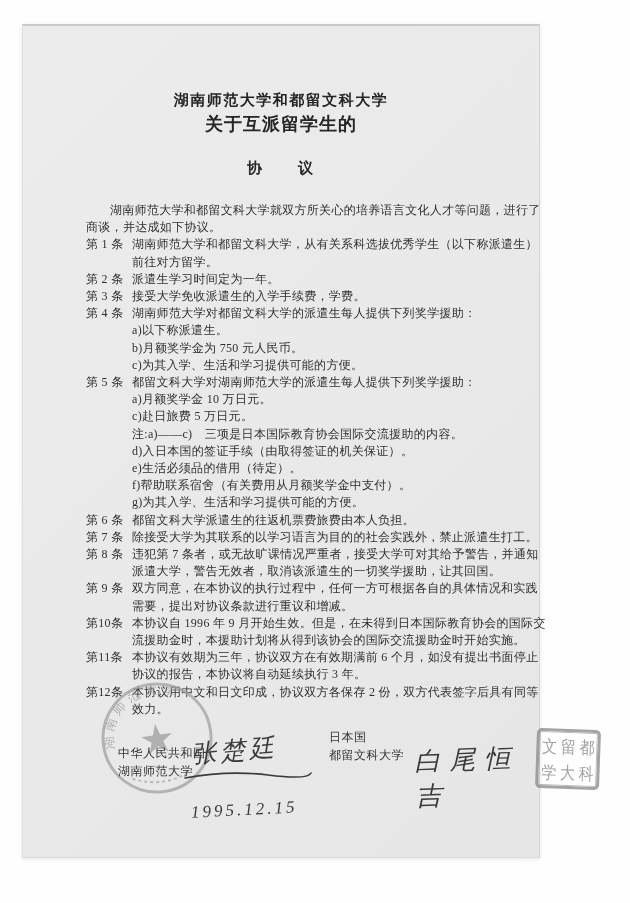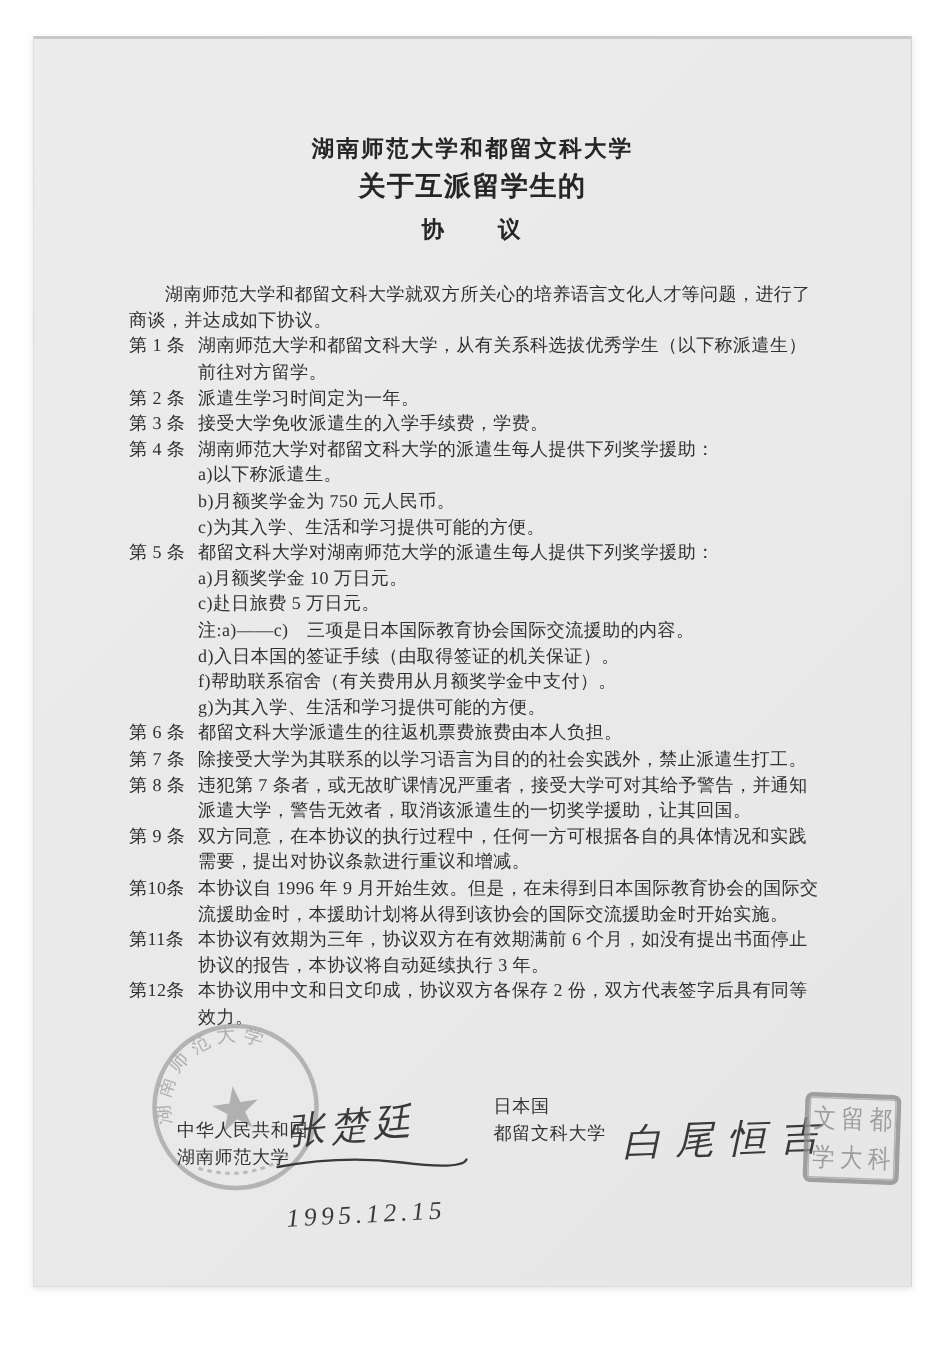--- a/index.html
+++ b/index.html
@@ -2,35 +2,35 @@
 <html><head>
 <meta charset="utf-8">
 <style>
   html,body{margin:0;padding:0;}
   body{
     width:630px;height:903px;position:relative;overflow:hidden;
     background:#fefefe;
     font-family:"Liberation Serif","DejaVu Serif",serif;
   }
   .paper{
-    position:absolute;left:22px;top:24px;width:586px;height:834px;
+    position:absolute;left:22px;top:24px;width:518px;height:834px;
     background:linear-gradient(135deg,#ececec 0%,#e9e9e9 55%,#e6e6e6 100%);
     border-top:2px solid #c9c9c9;
     border-right:1px solid #d4d4d4;
     border-left:1px solid #e0e0e0;
     border-bottom:1px solid #dcdcdc;
     box-shadow:0 1px 4px rgba(0,0,0,.10);
     box-sizing:border-box;
     color:#2f2f2f;
   }
   .title-block{text-align:center;padding-top:62px;line-height:24px;
     font-family:"Liberation Sans","DejaVu Sans",sans-serif;font-weight:bold;color:#262626;}
   .title-l1{font-size:15px;letter-spacing:1.5px;}
   .title-l2{font-size:18px;letter-spacing:1px;}
-  .title-l3{font-size:15px;margin-top:6px;letter-spacing:2px;}
+  .title-l3{font-size:15px;margin-top:20px;letter-spacing:2px;}
   .doc-body{
     width:462px;margin:22px auto 0 auto;margin-left:63px;
     font-size:12px;line-height:17.2px;letter-spacing:.3px;color:#303030;
   }
   .intro{text-indent:2em;}
   .article{display:flex;align-items:flex-start;}
   .art-label{width:46px;flex:none;white-space:nowrap;}
   .art-content{flex:1;}
   
   .sig-col{position:absolute;font-size:12px;line-height:18px;letter-spacing:.5px;color:#333;}
@@ -114,20 +114,21 @@
           </div>
         </div>
         <div class="article">
           <span class="art-label">第 5 条</span>
           <div class="art-content">
             <div>都留文科大学对湖南师范大学的派遣生每人提供下列奖学援助：</div>
             <div>a)月额奖学金 10 万日元。</div>
             <div>c)赴日旅费 5 万日元。</div>
             <div>注:a)——c)　三项是日本国际教育协会国际交流援助的内容。</div>
             <div>d)入日本国的签证手续（由取得签证的机关保证）。</div>
+            <div>e)生活必须品的借用（待定）。</div>
             <div>f)帮助联系宿舍（有关费用从月额奖学金中支付）。</div>
             <div>g)为其入学、生活和学习提供可能的方便。</div>
           </div>
         </div>
         <div class="article">
           <span class="art-label">第 6 条</span>
           <div class="art-content">
             <div>都留文科大学派遣生的往返机票费旅费由本人负担。</div>
           </div>
         </div>

